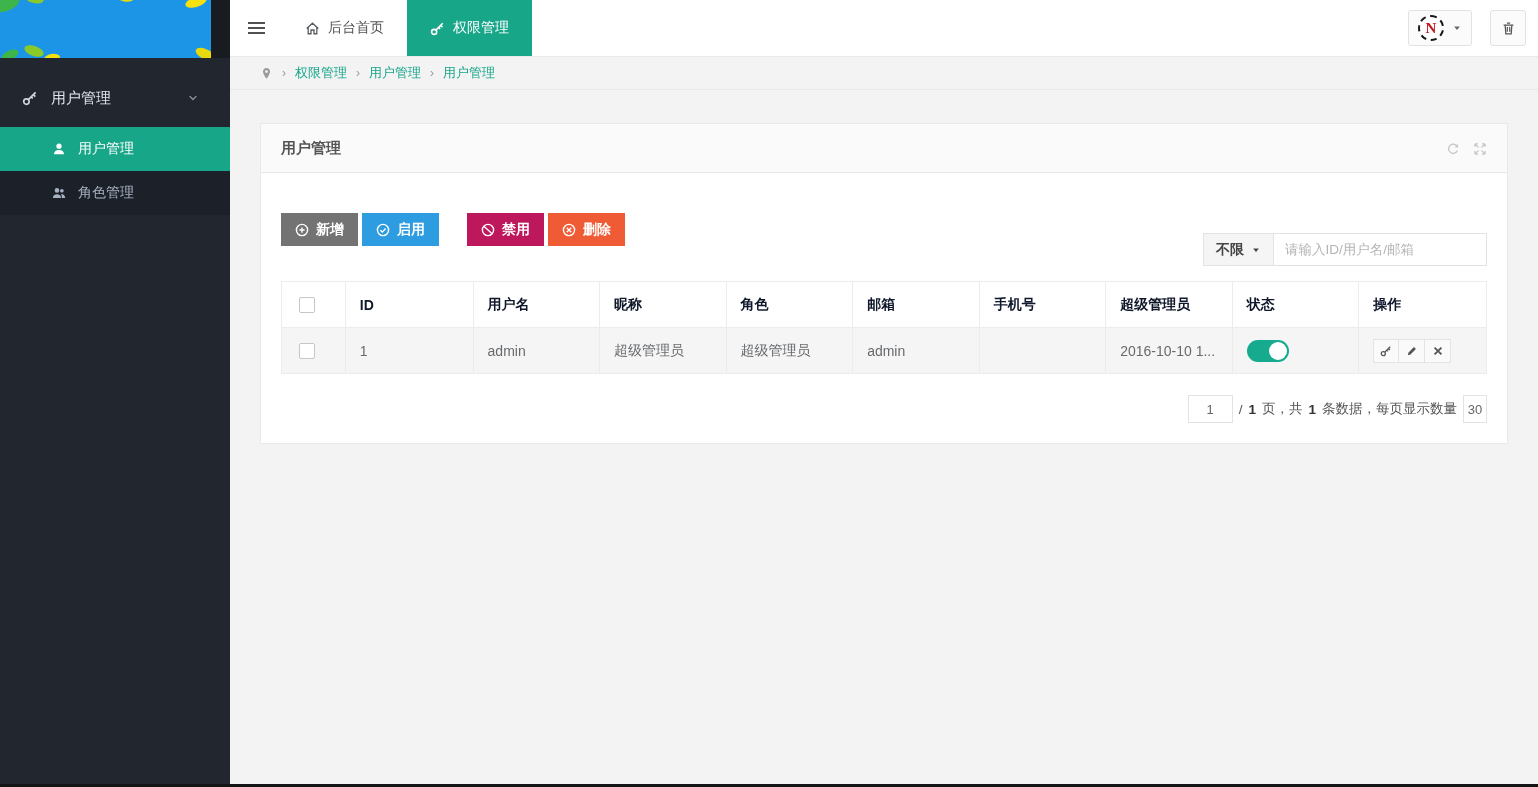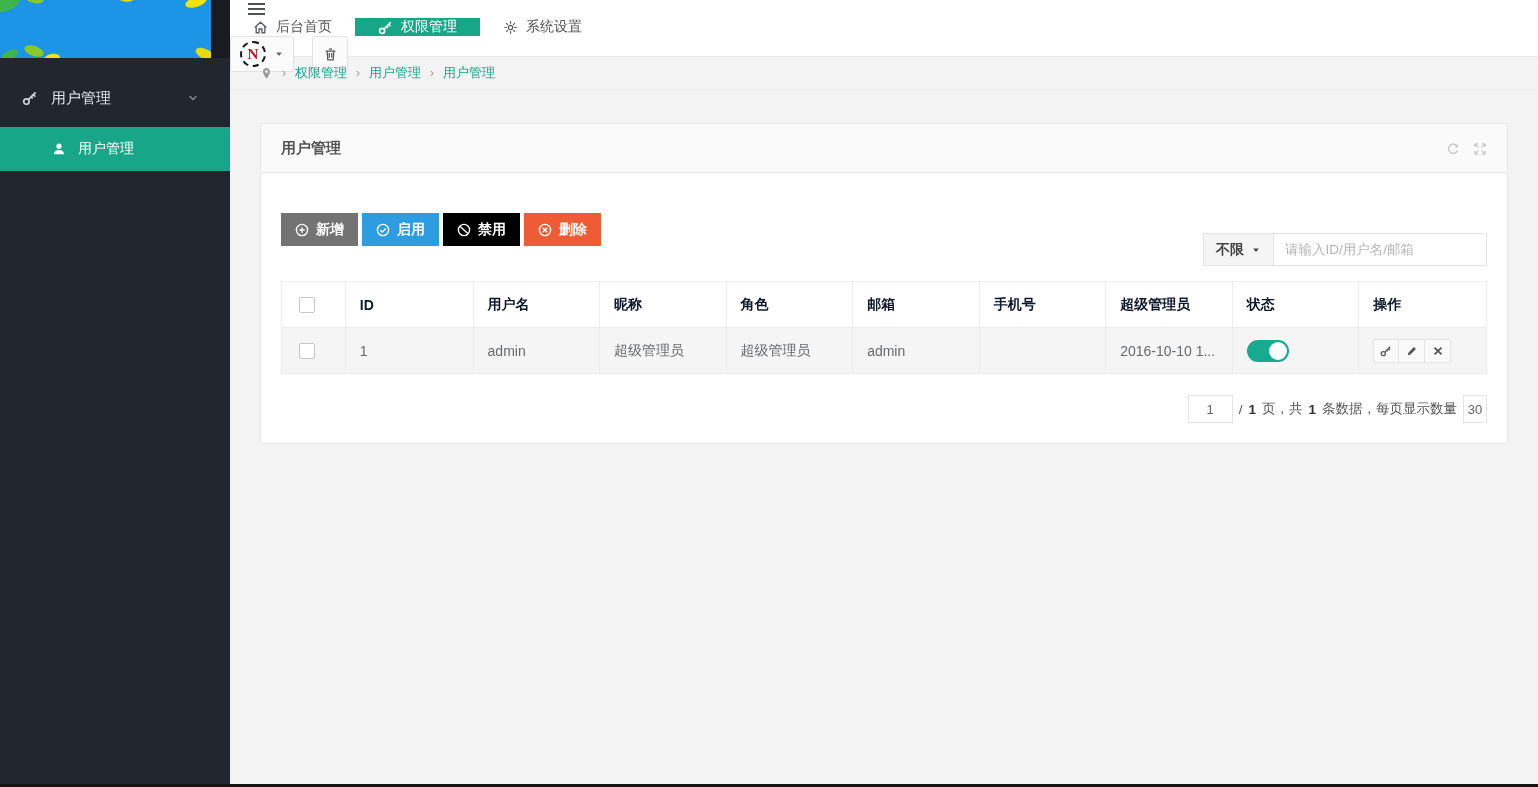--- a/index.html
+++ b/index.html
@@ -16,21 +16,21 @@
   .menu-parent .mi { width:16px; height:16px; margin-right:13px; color:#cfd5e0; }
   .menu-parent .chev { margin-left:auto; width:12px; height:12px; color:#8a93a3; }
   .submenu { background:#1c2028; margin-top:6px; }
   .submenu-item { height:44px; display:flex; align-items:center; padding-left:52px; color:#a7b1c2; font-size:14px; cursor:pointer; }
   .submenu-item .mi { width:14px; height:14px; margin-right:12px; }
   .submenu-item.active { background:#18a689; color:#fff; }
 
   
   .main { flex:1; display:flex; flex-direction:column; min-width:0; }
 
-  .navbar { height:57px; background:#fff; border-bottom:1px solid #e7eaec; display:flex; align-items:stretch; flex-shrink:0;flex-direction:column; }
+  .navbar { height:57px; background:#fff; border-bottom:1px solid #e7eaec; display:flex; align-items:stretch; flex-shrink:0; }
   .hamburger { width:52px; display:flex; align-items:center; justify-content:center; cursor:pointer; }
   .hamburger .bars { width:17px; }
   .hamburger .bars i { display:block; height:2px; background:#4f5255; margin:3px 0; }
   .nav-tabs { display:flex; align-items:stretch; }
   .nav-tab { display:flex; align-items:center; gap:8px; padding:0 23px; color:#555; font-size:14px; cursor:pointer; }
   .nav-tab .mi { width:15px; height:15px; color:#5a5d60; }
   .nav-tab.active { background:#18a689; color:#fff; }
   .nav-tab.active .mi { color:#fff; }
   .nav-spacer { flex:1; }
   .nav-right { display:flex; align-items:center; padding-right:12px; gap:18px; }
@@ -54,21 +54,21 @@
   .panel-tools { margin-left:auto; display:flex; gap:13px; color:#c6c6c6; }
   .panel-tools .mi { width:14px; height:14px; cursor:pointer; }
   .panel-body { padding:20px; }
 
   .toolbar { display:flex; align-items:center; }
   .btn-group-left { display:flex; gap:4px; }
   .tbtn { display:inline-flex; align-items:center; gap:7px; border:none; color:#fff; font-weight:bold; font-size:14px; padding:0 14px; height:33px; cursor:pointer; font-family:inherit; }
   .tbtn .mi { width:14px; height:14px; }
   .tbtn.add { background:#737373; }
   .tbtn.enable { background:#2e9ce1; }
-  .tbtn.disable { background:#000000; }
+  .tbtn.disable { background:#be185d;margin-left:24px; }
   .tbtn.delete { background:#ef5b35; }
   .toolbar-right { margin-left:auto; display:flex;margin-top:40px; }
   .filter-dd { display:flex; align-items:center; gap:7px; height:33px; padding:0 12px; background:#f5f5f5; border:1px solid #e3e3e3; font-weight:bold; color:#444; cursor:pointer; border-right:none; }
   .filter-dd .caret { width:10px; height:10px; color:#444; }
   .search-input { width:214px; height:33px; border:1px solid #e3e3e3; padding:0 11px; font-size:13.5px; color:#555; font-family:inherit; outline:none; }
   .search-input::placeholder { color:#b5b5b5; }
 
   
   table.grid { width:100%; border-collapse:collapse; margin-top:15px; table-layout:fixed; }
   .grid th, .grid td { border:1px solid #ececec; text-align:left; padding:0 14px; font-size:14px; overflow:hidden; white-space:nowrap; text-overflow:ellipsis; }
@@ -218,20 +218,28 @@
       </div>
       <div class="submenu">
         <div class="submenu-item active">
           <span class="mi">
               <svg viewBox="0 0 16 16">
                 <use href="#i-user"></use>
               </svg>
             </span>
           <span>用户管理</span>
         </div>
+        <div class="submenu-item">
+          <span class="mi">
+              <svg viewBox="0 0 16 16">
+                <use href="#i-users"></use>
+              </svg>
+            </span>
+          <span>角色管理</span>
+        </div>
       </div>
     </nav>
   </aside>
 
   <div class="main">
 
     <header class="navbar">
       <div class="hamburger">
         <span class="bars">
             <i></i>
@@ -248,28 +256,20 @@
             </span>
           <span>后台首页</span>
         </div>
         <div class="nav-tab active">
           <span class="mi">
               <svg viewBox="0 0 16 16">
                 <use href="#i-key"></use>
               </svg>
             </span>
           <span>权限管理</span>
-        </div>
-        <div class="nav-tab">
-          <span class="mi">
-              <svg viewBox="0 0 16 16">
-                <use href="#i-gear"></use>
-              </svg>
-            </span>
-          <span>系统设置</span>
         </div>
       </nav>
       <div class="nav-spacer"></div>
       <div class="nav-right">
         <div class="avatar-btn">
           <span class="avatar">
               <span>N</span>
             </span>
           <span class="mi caret">
               <svg viewBox="0 0 16 16">

